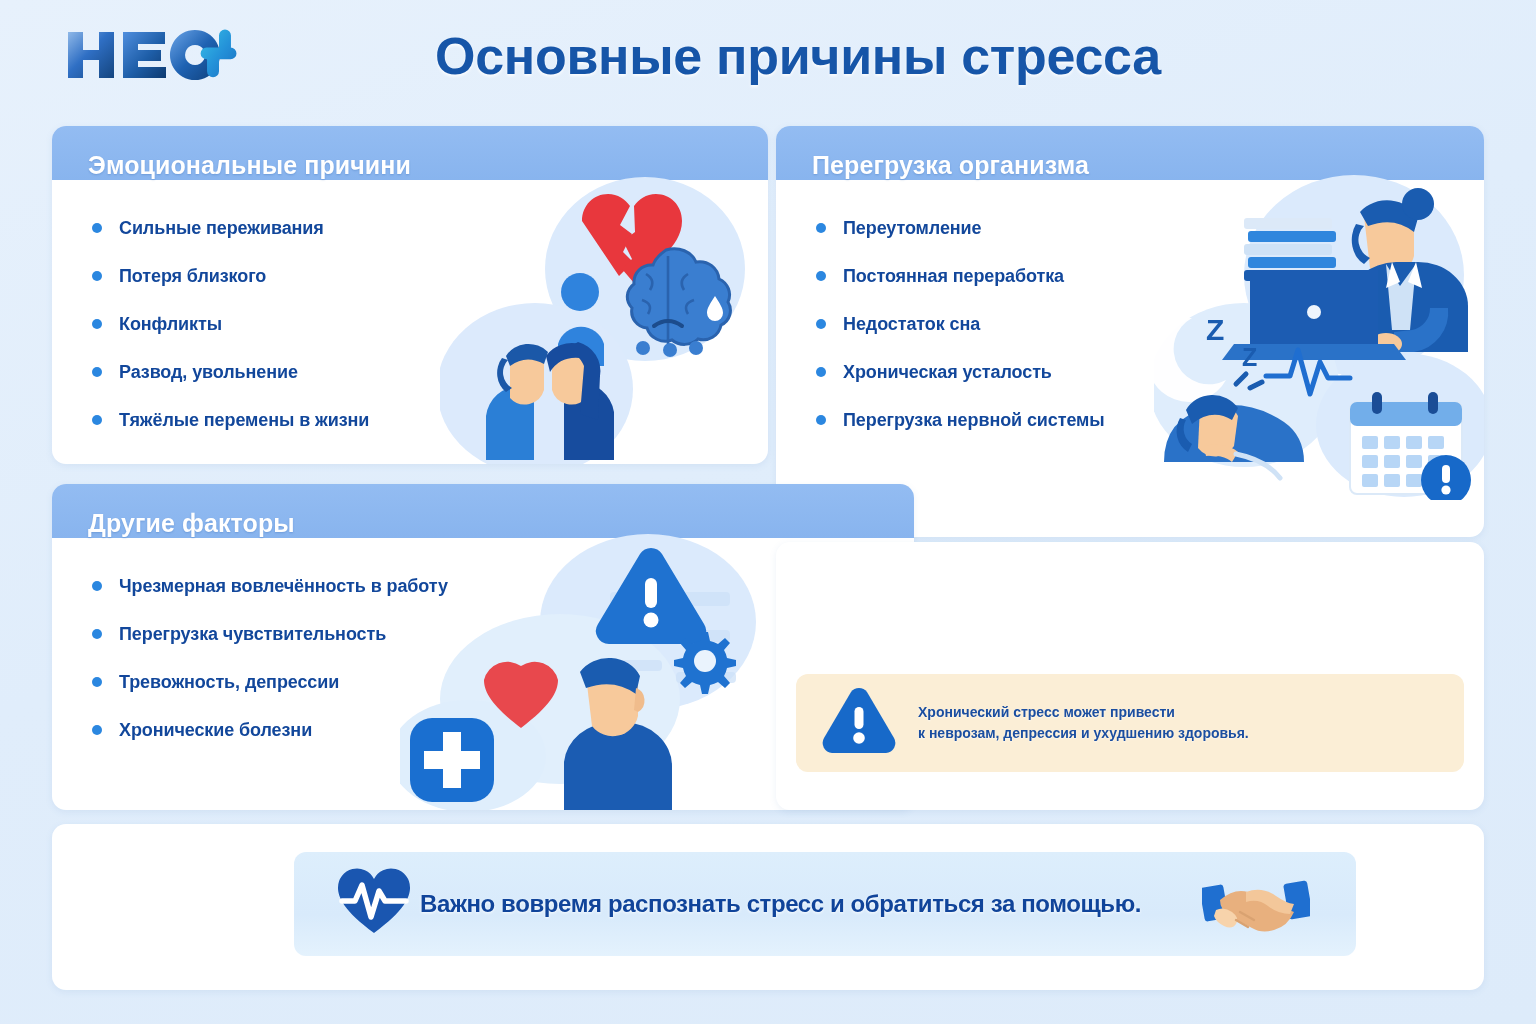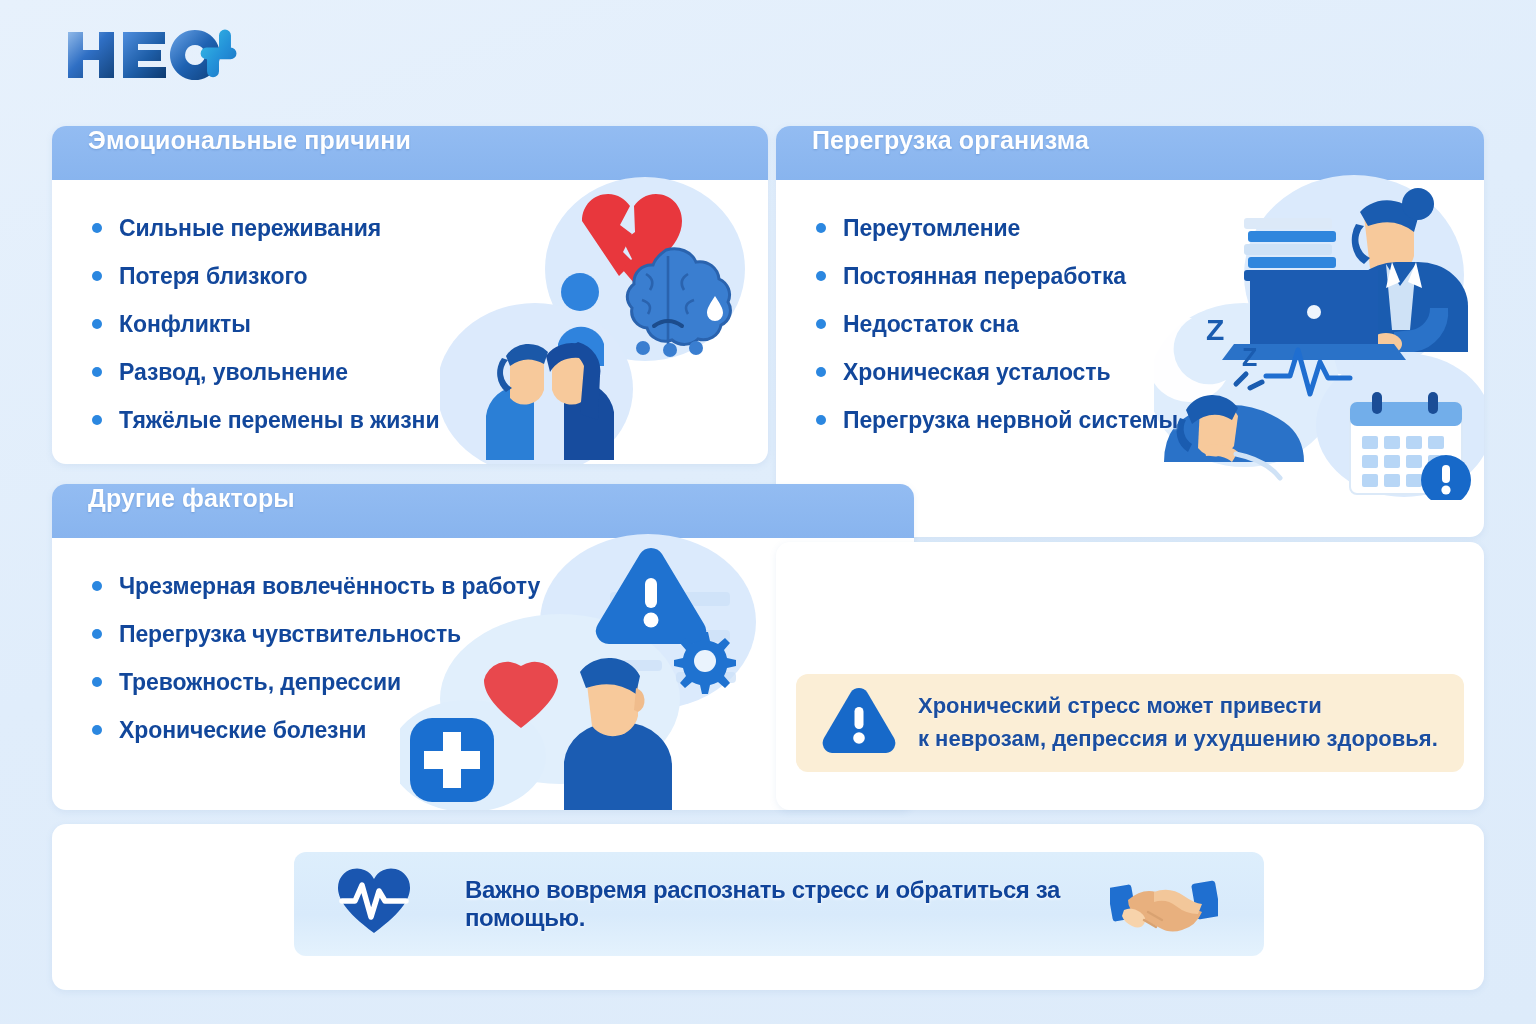--- a/index.html
+++ b/index.html
@@ -56,21 +56,21 @@
     position: absolute;
     background: #ffffff;
     border-radius: 14px;
     box-shadow: 0 2px 7px rgba(80,130,190,0.10);
     overflow: hidden;
   }
   .card-header {
     height: 54px;
     background: linear-gradient(180deg, #93bcf2 0%, #88b4ee 100%);
     display: flex;
-    align-items: flex-start;
+    align-items: flex-end;
     padding-left: 36px;
     box-sizing: border-box;
   }
   .card-header-title {
     color: #ffffff;
     font-size: 25px;
     font-weight: bold;
     letter-spacing: 0.1px;
     text-shadow: 0 1px 2px rgba(40,90,160,0.28);
   }
@@ -82,21 +82,21 @@
     list-style: none;
     margin: 0;
     padding: 24px 0 0 40px;
     position: relative;
     z-index: 3;
   }
   ul.bullets li {
     display: flex;
     align-items: center;
     height: 48px;
-    font-size: 23px;
+    font-size: 18px;
     color: #12479b;
     font-weight: bold;
     letter-spacing: -0.1px;
     text-shadow: 0 1px 2px rgba(255,255,255,0.9);
   }
   ul.bullets li .dot {
     width: 10px; height: 10px;
     border-radius: 50%;
     background: #2b87e0;
     margin-right: 17px;
@@ -124,37 +124,36 @@
     width: 668px; height: 98px;
     background: #fbeed6;
     border-radius: 12px;
     display: flex;
     align-items: center;
     padding-left: 26px;
     box-sizing: border-box;
   }
   #warning-callout .warn-text {
     margin-left: 22px;
-    font-size: 22px;
+    font-size: 14px;
     font-weight: bold;
     color: #1b4ea0;
     line-height: 1.48;
     text-shadow: 0 1px 2px rgba(255,255,255,0.7);
   }
 
   
   #footer-banner {
     position: absolute;
     left: 242px; top: 28px;
-    width: 970px; height: 104px;
+    width: 1062px; height: 104px;
     background: linear-gradient(180deg, #ddeefc 0%, #d8eafb 60%, #e4f2fd 100%);
     border-radius: 12px;
     display: flex;
     align-items: center;
-    gap: 45px;
   }
   #footer-banner .fb-text {
     font-size: 24px;
     font-weight: bold;
     color: #10449a;
     letter-spacing: -0.4px;
     text-shadow: 0 1px 3px rgba(255,255,255,0.95);
     flex: 1;
     text-align: left;
     margin-left: 8px;
@@ -197,20 +196,21 @@
         <path d="M6 8 h15 v18 h16 V8 h15 v46 H37 V36 H21 v18 H6 Z" fill="url(#lgH)"></path>
 
         <path d="M61 8 h42 v12 H76 v6 h23 v11 H76 v6 h28 v11 H61 Z" fill="url(#lgE)"></path>
 
         <path d="M133 6 a25 25 0 1 1 -0.1 0 Z M133 21 a10 10 0 1 0 0.1 0 Z" fill="url(#lgO)"></path>
 
         <path d="M162 20 h13 v-13 a6.5 6.5 0 0 1 13 0 v13 h-0.5 a6.5 6.5 0 0 1 0 13 H175 v13 a6.5 6.5 0 0 1 -13 0 V33 h-0.5 a6.5 6.5 0 0 1 0 -13 Z" fill="url(#lgP)" transform="translate(-4,5) scale(0.92)"></path>
       </svg>
     </div>
 
+    <div id="page-title">Основные причины стресса</div>
   </div>
 
   <div class="card" id="card-emotional">
     <div class="card-header">
       <span class="card-header-title">Эмоциональные причини</span>
     </div>
     <div class="card-body">
 
       <div class="illus" style="left:388px; top:-6px; width:330px; height:290px;">
         <svg width="330" height="290" viewBox="0 0 330 290" aria-hidden="true">

